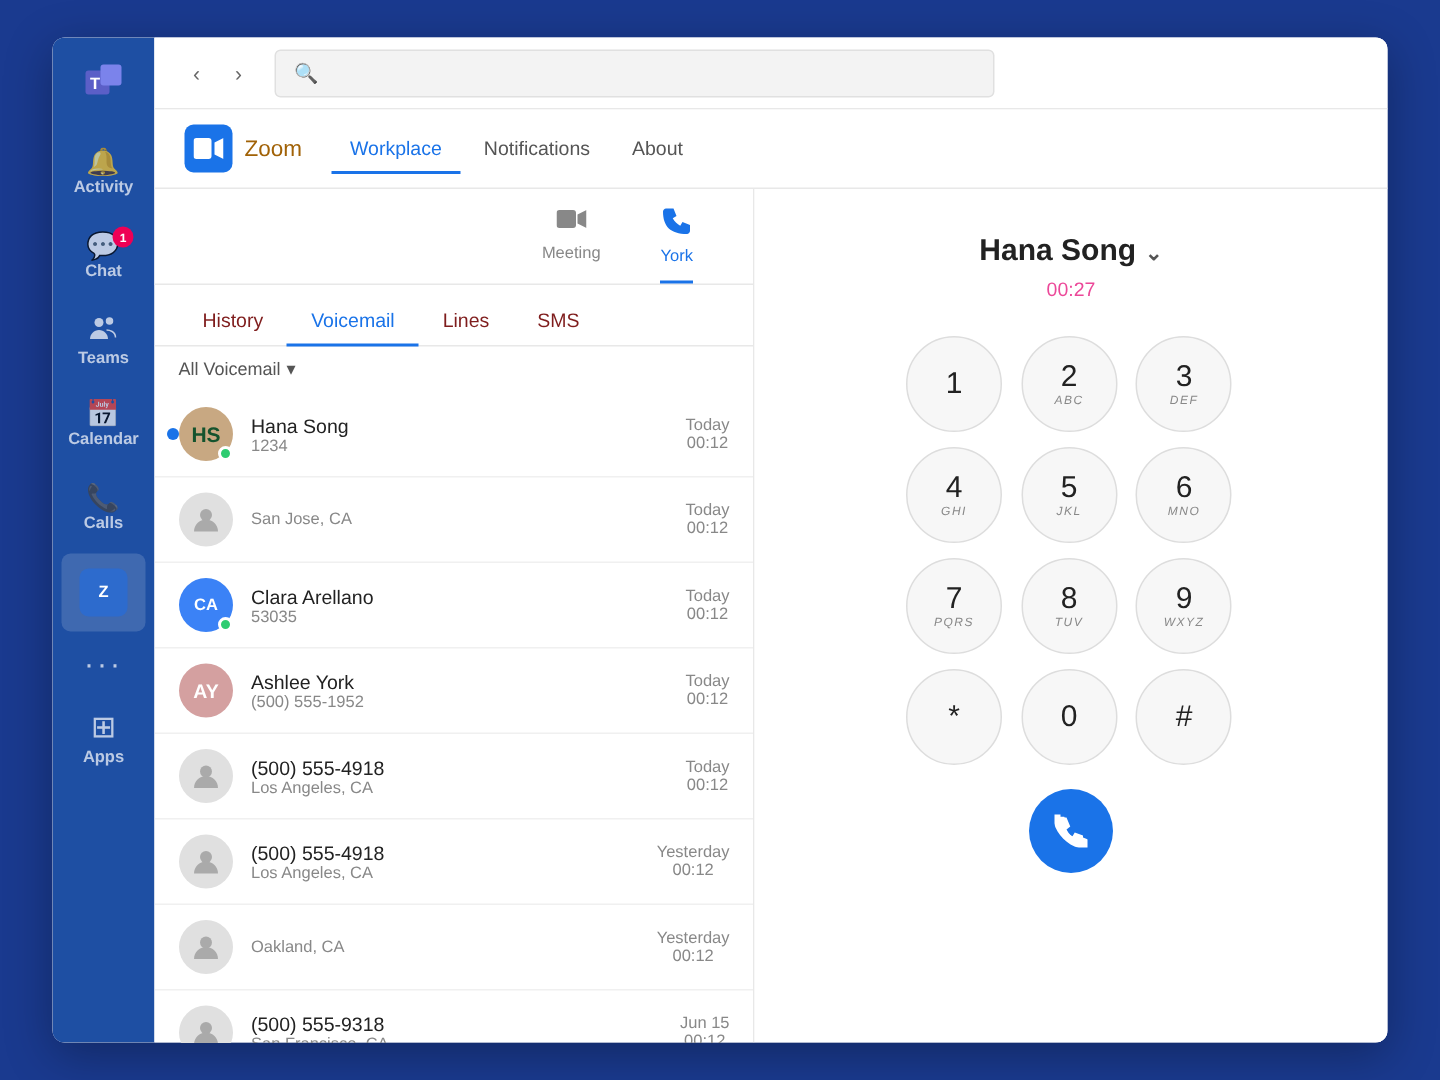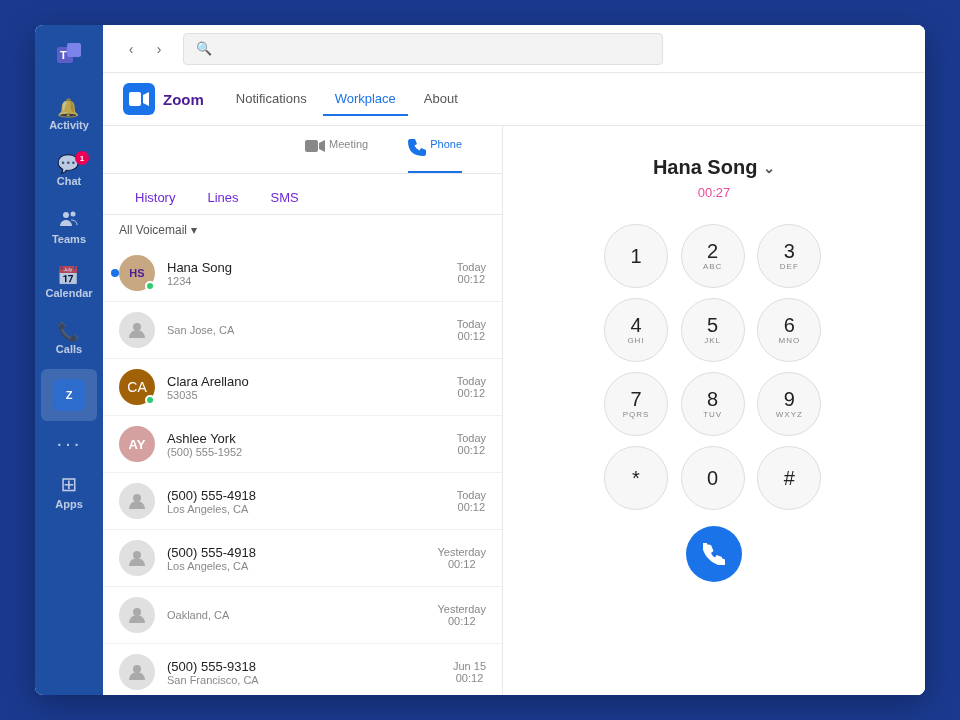--- a/index.html
+++ b/index.html
@@ -210,22 +210,22 @@
       display: flex;
       align-items: center;
       justify-content: center;
       color: #fff;
       font-size: 11px;
       font-weight: bold;
     }
 
     .zoom-text {
       font-size: 15px;
-      font-weight: 700;
-      color: #4c1d95;
+      font-weight: 400;
+      color: #a16207;
     }
 
     .app-nav {
       display: flex;
       gap: 4px;
     }
 
     .app-nav-item {
       padding: 8px 12px;
       font-size: 13px;
@@ -261,21 +261,22 @@
     .view-tabs {
       display: flex;
       justify-content: center;
       gap: 40px;
       padding: 12px 0 0;
       background: #fff;
     }
 
     .view-tab {
       display: flex;
-      flex-direction: row;
+      flex-direction: column;
+      align-items: center;
       gap: 4px;
       cursor: pointer;
       padding-bottom: 10px;
       border-bottom: 2px solid transparent;
       color: #888;
       font-size: 11px;
     }
 
     .view-tab .tab-icon {
       font-size: 18px;
@@ -290,21 +291,21 @@
     .sub-tabs {
       display: flex;
       padding: 8px 16px 0;
       gap: 0;
       border-bottom: 1px solid #e8e8e8;
     }
 
     .sub-tab {
       padding: 8px 16px;
       font-size: 13px;
-      color: #6d28d9;
+      color: #7f1d1d;
       cursor: pointer;
       border-bottom: 2px solid transparent;
       margin-bottom: -1px;
     }
 
     .sub-tab.active {
       color: #1a73e8;
       border-bottom-color: #1a73e8;
       font-weight: 500;
     }
@@ -493,20 +494,21 @@
       color: #222;
       line-height: 1;
     }
 
     .dial-sub {
       font-size: 8px;
       color: #888;
       letter-spacing: 1px;
       line-height: 1;
       margin-top: 2px;
+      font-style: italic;
     }
 
     
     .call-btn-wrap {
       margin-top: 16px;
       display: flex;
       justify-content: center;
     }
 
     .call-button {
@@ -603,22 +605,22 @@
         <div class="zoom-brand">
           <div class="zoom-logo-box">
             <svg width="20" height="14" viewBox="0 0 20 14" fill="white">
               <rect x="0" y="0" width="12" height="14" rx="2"></rect>
               <path d="M14 3l6-3v14l-6-3V3z"></path>
             </svg>
           </div>
           <span class="zoom-text">Zoom</span>
         </div>
         <nav class="app-nav">
+          <div class="app-nav-item active">Workplace</div>
           <div class="app-nav-item">Notifications</div>
-          <div class="app-nav-item active">Workplace</div>
           <div class="app-nav-item">About</div>
         </nav>
       </div>
     </div>
 
     <div class="body-area">
 
       <div class="left-panel">
 
         <div class="view-tabs" style="justify-content:flex-end; padding-right:40px; border-bottom:1px solid #e8e8e8;">
@@ -630,42 +632,43 @@
               </svg>
             </span>
             <span>Meeting</span>
           </div>
           <div class="view-tab active">
             <span class="tab-icon">
               <svg width="18" height="18" viewBox="0 0 18 18" fill="#1a73e8">
                 <path d="M3 1h4l2 5-2.5 1.5c1 2 3 4 5 5L13 10l5 2v4c0 1-1 2-2 2C5 18 0 13 0 3c0-1 1-2 2-2h1z"></path>
               </svg>
             </span>
-            <span>Phone</span>
+            <span>York</span>
           </div>
         </div>
 
         <div class="sub-tabs">
           <div class="sub-tab">History</div>
+          <div class="sub-tab active">Voicemail</div>
           <div class="sub-tab">Lines</div>
           <div class="sub-tab">SMS</div>
         </div>
 
         <div class="filter-bar">
           <div class="filter-dropdown">
             <span>All Voicemail</span>
             <span>▾</span>
           </div>
         </div>
 
         <div class="voicemail-list" id="voicemail-list">
         <div class="voicemail-item">
       <div class="avatar-wrap">
         <div class="unread-dot"></div>
-        <div class="avatar-circle" style="background:#c8a882; color:#4c1d95; font-size:11px; font-weight:600;text-align:center;">HS</div>
+        <div class="avatar-circle" style="background:#c8a882; color:#14532d; font-size:14px; font-weight:600;text-align:center;">HS</div>
         <div class="online-dot"></div>
       </div>
       <div class="item-info">
         <div class="item-name">Hana Song</div>
         <div class="item-sub">1234</div>
       </div>
       <div class="item-time-col">
         <div class="item-time">Today</div>
         <div class="item-duration">00:12</div>
       </div>
@@ -685,21 +688,21 @@
         <div class="item-sub">San Jose, CA</div>
       </div>
       <div class="item-time-col">
         <div class="item-time">Today</div>
         <div class="item-duration">00:12</div>
       </div>
     </div>
             <div class="voicemail-item">
       <div class="avatar-wrap">
 
-        <div class="avatar-circle" style="background:#a16207; color:#fff; font-size:14px; font-weight:400;">CA</div>
+        <div class="avatar-circle" style="background:#3b82f6; color:#fff; font-size:11px; font-weight:700;">CA</div>
         <div class="online-dot"></div>
       </div>
       <div class="item-info">
         <div class="item-name">Clara Arellano</div>
         <div class="item-sub">53035</div>
       </div>
       <div class="item-time-col">
         <div class="item-time">Today</div>
         <div class="item-duration">00:12</div>
       </div>

